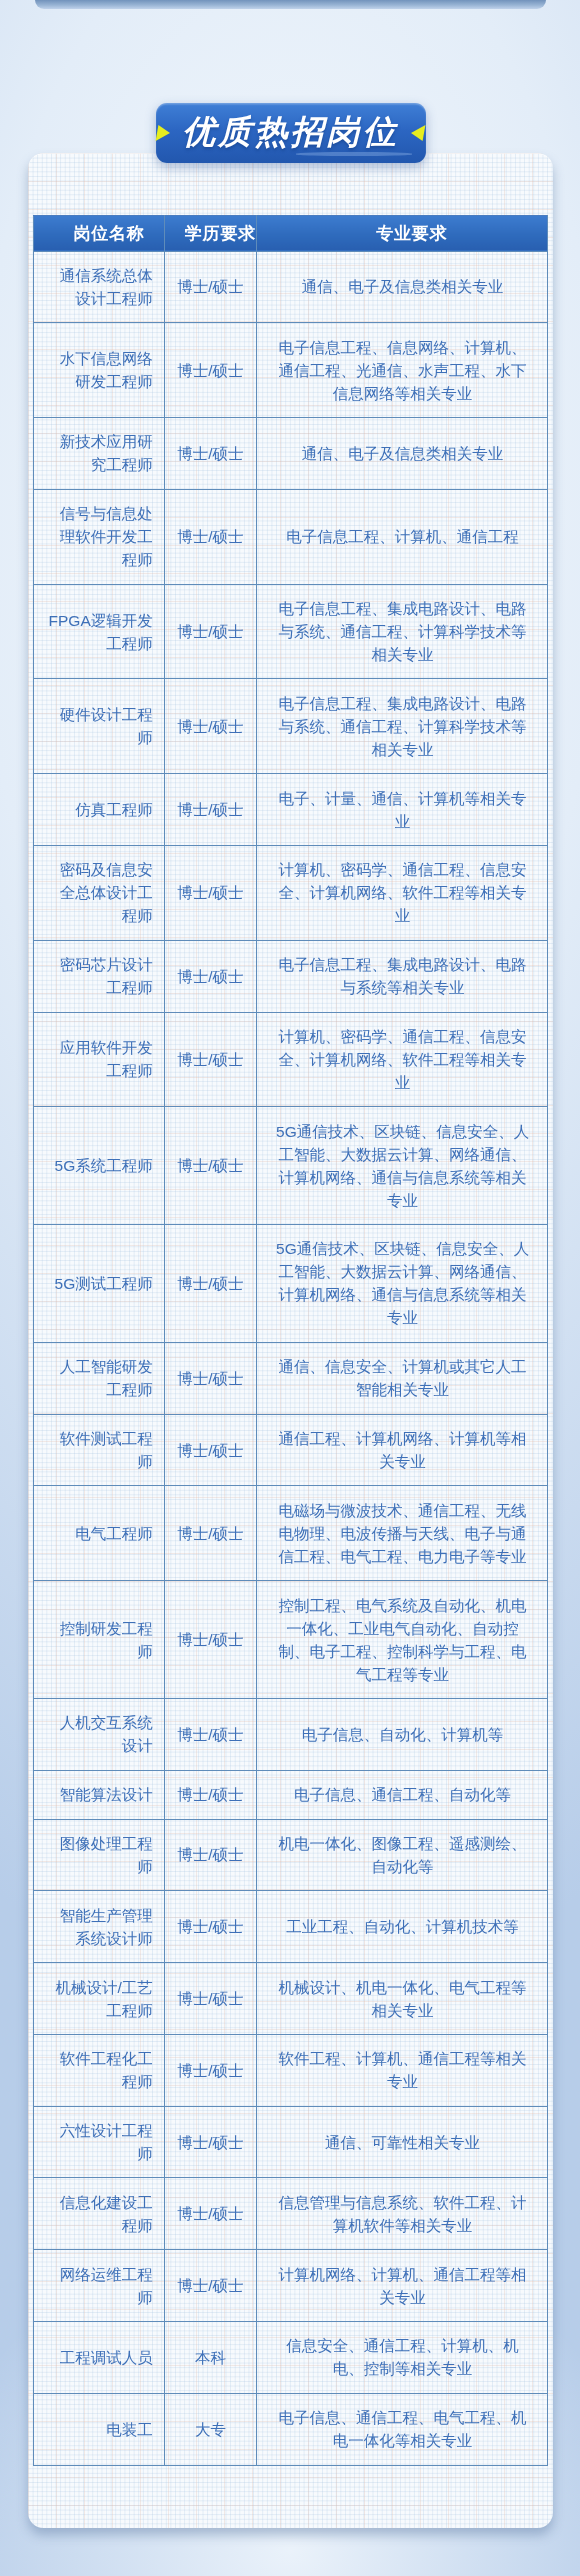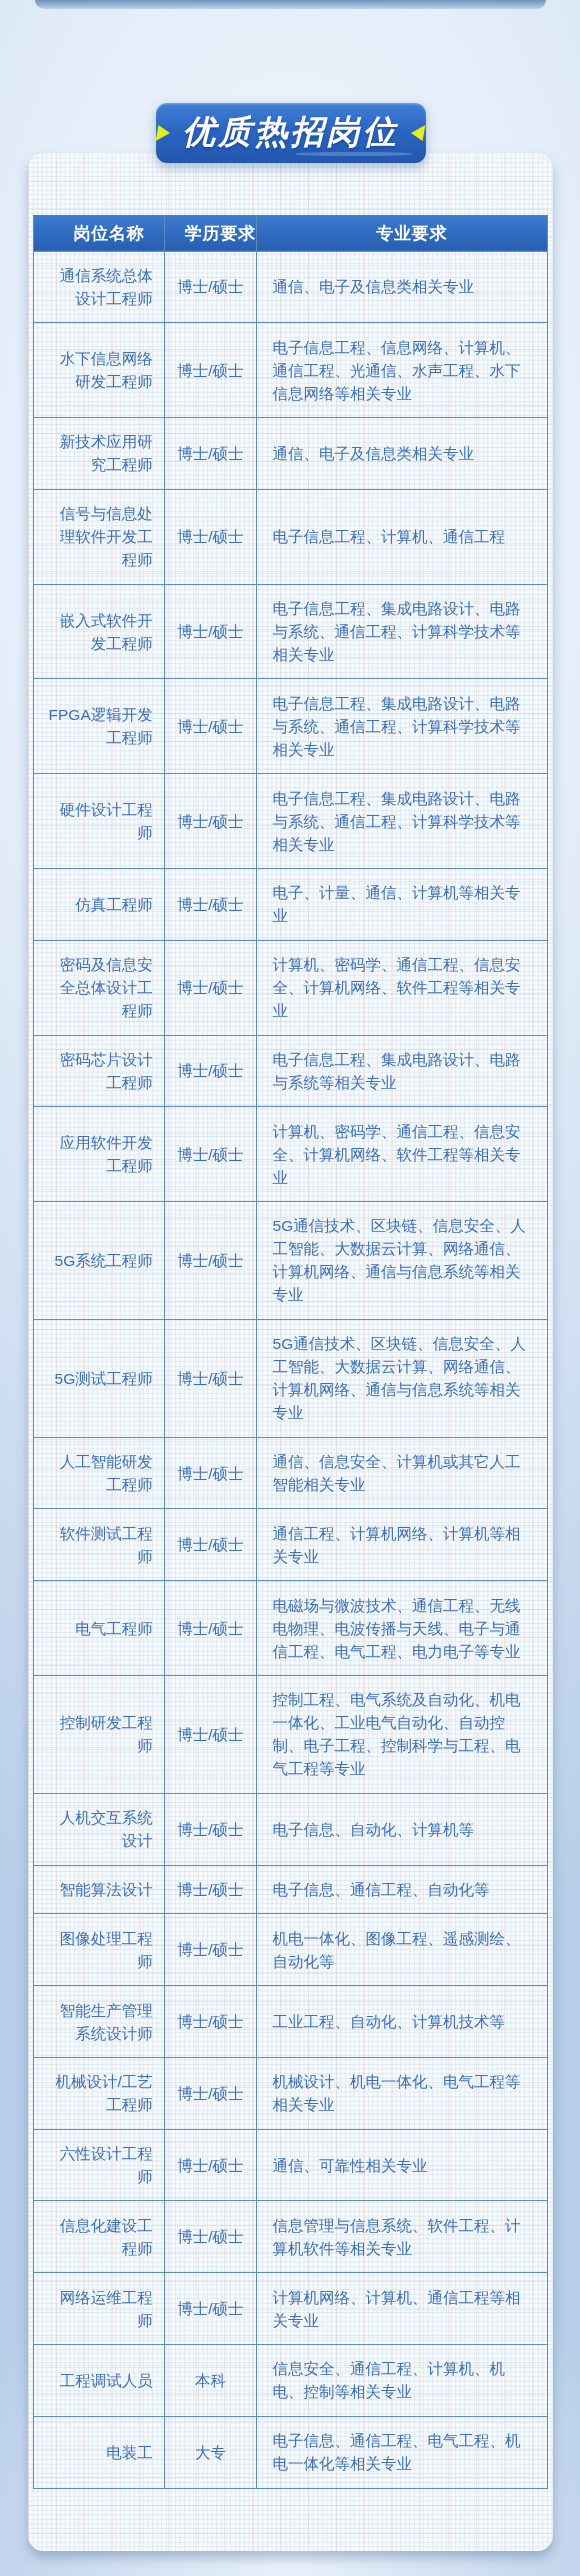--- a/index.html
+++ b/index.html
@@ -112,21 +112,21 @@
   .jobs td {
     border: 1.5px solid #5f8cba;
     color: #3e70b8;
     font-size: 15.5px;
     line-height: 23px;
     vertical-align: middle;
     padding: 12.4px 7.7px;
   }
   .jobs td.pos   { text-align: right; padding-left: 11px; padding-right: 11px; }
   .jobs td.edu   { text-align: center; white-space: nowrap; }
-  .jobs td.major { text-align: left;  padding-left: 15.5px; padding-right: 14px; }
+  .jobs td.major { text-align: center;  padding-left: 15.5px; padding-right: 14px; }
 </style>
 </head>
 <body>
 
 <div class="top-remnant"></div>
 
 <div class="banner">
   <span class="arrow arrow-left"></span>
   <span class="banner-title">优质热招岗位</span>
   <span class="arrow arrow-right"></span>
@@ -164,39 +164,34 @@
     <td class="edu">博士/硕士</td>
     <td class="major">通信、电子及信息类相关专业</td>
   </tr>
 
   <tr>
     <td class="pos">信号与信息处理软件开发工程师</td>
     <td class="edu">博士/硕士</td>
     <td class="major">电子信息工程、计算机、通信工程</td>
   </tr>
 
-  <tr>
-    <td class="pos">嵌入式软件开发工程师</td>
+
+  <tr>
+    <td class="pos">FPGA逻辑开发工程师</td>
     <td class="edu">博士/硕士</td>
     <td class="major">电子信息工程、集成电路设计、电路与系统、通信工程、计算科学技术等相关专业</td>
   </tr>
 
   <tr>
-    <td class="pos">FPGA逻辑开发工程师</td>
+    <td class="pos">硬件设计工程师</td>
     <td class="edu">博士/硕士</td>
     <td class="major">电子信息工程、集成电路设计、电路与系统、通信工程、计算科学技术等相关专业</td>
   </tr>
 
   <tr>
-    <td class="pos">硬件设计工程师</td>
-    <td class="edu">博士/硕士</td>
-    <td class="major">电子信息工程、集成电路设计、电路与系统、通信工程、计算科学技术等相关专业</td>
-  </tr>
-
-  <tr>
     <td class="pos">仿真工程师</td>
     <td class="edu">博士/硕士</td>
     <td class="major">电子、计量、通信、计算机等相关专业</td>
   </tr>
 
   <tr>
     <td class="pos">密码及信息安全总体设计工程师</td>
     <td class="edu">博士/硕士</td>
     <td class="major">计算机、密码学、通信工程、信息安全、计算机网络、软件工程等相关专业</td>
   </tr>
@@ -272,20 +267,25 @@
     <td class="edu">博士/硕士</td>
     <td class="major">工业工程、自动化、计算机技术等</td>
   </tr>
 
   <tr>
     <td class="pos">机械设计/工艺工程师</td>
     <td class="edu">博士/硕士</td>
     <td class="major">机械设计、机电一体化、电气工程等相关专业</td>
   </tr>
 
+  <tr>
+    <td class="pos">软件工程化工程师</td>
+    <td class="edu">博士/硕士</td>
+    <td class="major">软件工程、计算机、通信工程等相关专业</td>
+  </tr>
 
   <tr>
     <td class="pos">六性设计工程师</td>
     <td class="edu">博士/硕士</td>
     <td class="major">通信、可靠性相关专业</td>
   </tr>
 
   <tr>
     <td class="pos">信息化建设工程师</td>
     <td class="edu">博士/硕士</td>

